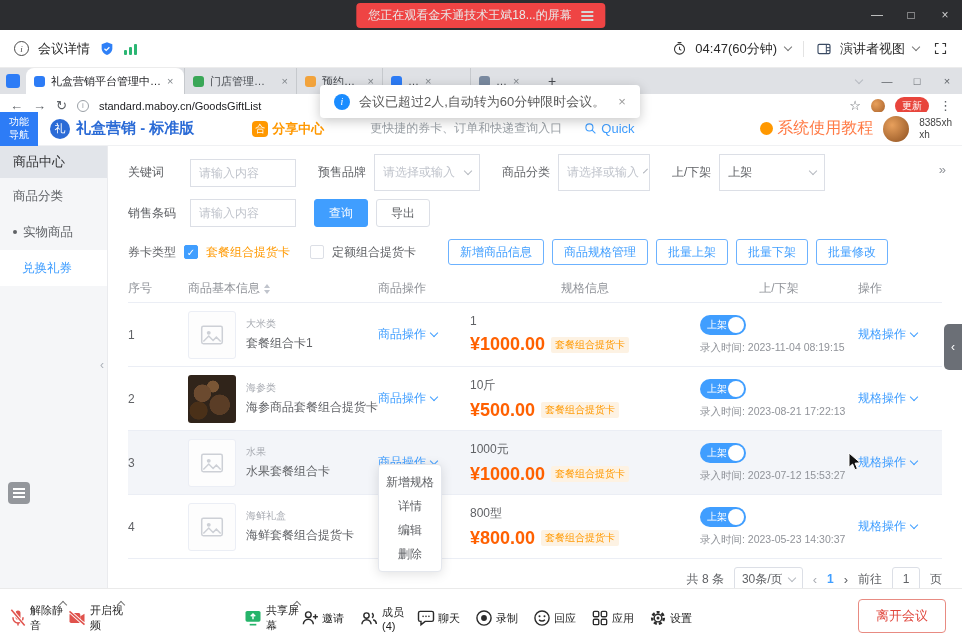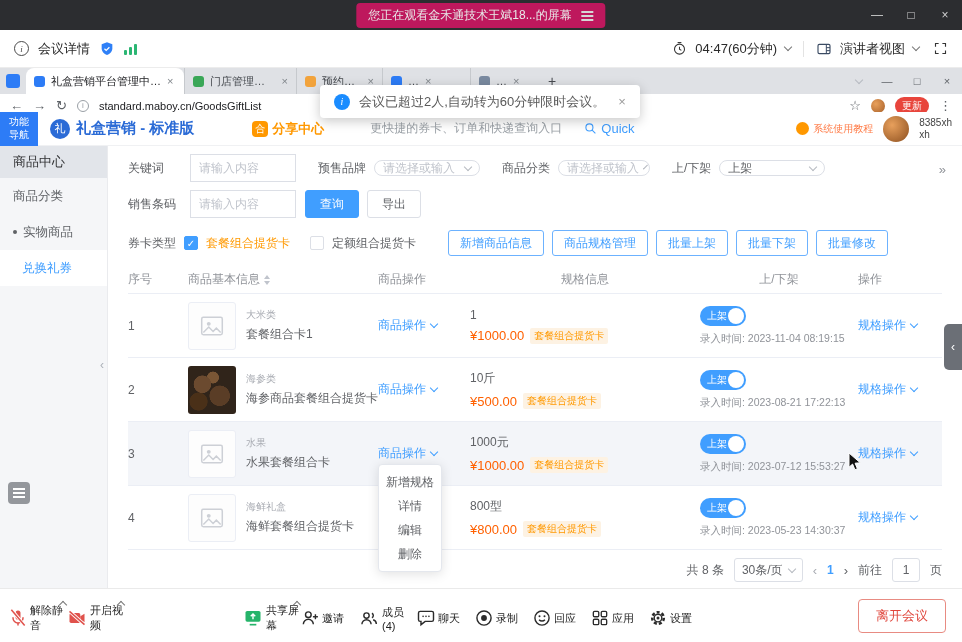--- a/index.html
+++ b/index.html
@@ -2,21 +2,21 @@
 <html><head>
 <meta charset="utf-8">
 <style>
   *{margin:0;padding:0;box-sizing:border-box}
   html,body{width:962px;height:642px;overflow:hidden}
   body{font-family:"Liberation Sans","DejaVu Sans",sans-serif;background:#fff;position:relative;font-size:12px;color:#333}
   .stage{position:absolute;inset:0;width:962px;height:642px}
 
   
   .title-bar{position:absolute;left:0;top:0;width:962px;height:30px;background:#2c2d30;display:flex;align-items:center;justify-content:flex-end}
-  .watch-banner{position:absolute;left:50%;transform:translateX(-50%);top:3px;height:25px;background:#be185d;color:#e9e9e9;font-size:12px;display:flex;align-items:center;gap:10px;padding:0 12px;border-radius:4px;white-space:nowrap}
+  .watch-banner{position:absolute;left:50%;transform:translateX(-50%);top:3px;height:25px;background:#ef4444;color:#e9e9e9;font-size:12px;display:flex;align-items:center;gap:10px;padding:0 12px;border-radius:4px;white-space:nowrap}
   .hamb{width:12px;height:10px;background:
     linear-gradient(#d6d6d6,#d6d6d6) 0 0/12px 2px no-repeat,
     linear-gradient(#d6d6d6,#d6d6d6) 0 4px/12px 2px no-repeat,
     linear-gradient(#d6d6d6,#d6d6d6) 0 8px/12px 2px no-repeat}
   .win-controls{display:flex;height:30px}
   .winbtn{width:34px;height:30px;line-height:30px;text-align:center;color:#cfcfcf;font-size:12px;cursor:default}
 
   
   .meet-bar{position:absolute;left:0;top:30px;width:962px;height:38px;background:#fff;border-bottom:1px solid #ececec;display:flex;align-items:center;padding:0 14px;gap:9px}
   .icirc{width:15px;height:15px;border:1.5px solid #4a4a4a;border-radius:50%;display:inline-flex;align-items:center;justify-content:center;font-size:9px;color:#4a4a4a;font-style:italic;font-family:"Liberation Serif",serif;flex:none}
@@ -61,21 +61,21 @@
   .nav-box{width:38px;height:34px;background:#2d7cf6;color:#fff;font-size:10px;line-height:1.25;display:flex;flex-direction:column;align-items:center;justify-content:center;flex:none}
   .brand-wrap{display:flex;align-items:center;gap:6px;margin-left:12px}
   .brand-badge{width:20px;height:20px;border-radius:50%;background:#2b6bd6;color:#fff;font-size:11px;display:flex;align-items:center;justify-content:center;flex:none}
   .brand{font-size:15px;font-weight:bold;color:#2b6bd6;white-space:nowrap}
   .share-wrap{display:flex;align-items:center;gap:4px;margin-left:58px}
   .share-badge{width:16px;height:16px;border-radius:4px;background:#ff9800;color:#fff;font-size:10px;display:flex;align-items:center;justify-content:center;flex:none}
   .share-label{color:#ff9800;font-weight:bold;font-size:13px;white-space:nowrap}
   .quick-hint{color:#9aa0a6;font-size:12px;margin-left:46px;white-space:nowrap}
   .quick-wrap{display:flex;align-items:center;gap:4px;margin-left:22px;color:#409eff;font-size:13px}
   .hdr-right{margin-left:auto;display:flex;align-items:center;gap:10px;padding-right:10px}
-  .tut-wrap{display:flex;align-items:center;gap:4px;color:#ff7a45;font-size:10px;white-space:nowrap}
+  .tut-wrap{display:flex;align-items:center;gap:4px;color:#ff7a45;font-size:16px;white-space:nowrap}
   .bulb{width:13px;height:13px;border-radius:50%;background:#ff9800;flex:none}
   .avatar{width:26px;height:26px;border-radius:50%;background:radial-gradient(circle at 35% 35%,#e8a05c,#8c4f1f);flex:none}
   .uname{display:flex;flex-direction:column;line-height:1.15;font-size:10px;color:#444}
 
   
   .sidebar{position:absolute;left:0;top:146px;width:108px;height:442px;background:#f5f6f8;border-right:1px solid #eaebee}
   .sb-header{height:32px;background:#e2e5ea;display:flex;align-items:center;padding-left:13px;font-size:13px;color:#303133}
   .sb-item{height:36px;display:flex;align-items:center;padding-left:13px;font-size:12.5px;color:#5f6266;gap:6px}
   .sb-item .dot{width:4px;height:4px;border-radius:50%;background:#5f6266;flex:none}
   .sb-item.active{background:#fff;color:#409eff;padding-left:22px}
@@ -85,21 +85,21 @@
     linear-gradient(#fff,#fff) 0 0/12px 2px no-repeat,
     linear-gradient(#fff,#fff) 0 4px/12px 2px no-repeat,
     linear-gradient(#fff,#fff) 0 8px/12px 2px no-repeat}
 
   
   .main{position:absolute;left:108px;top:146px;width:854px;height:442px;background:#fff;overflow:hidden}
   .filter-row{display:flex;align-items:center;gap:8px;padding:8px 20px 0;color:#606266}
   .flabel{width:54px;flex:none;font-size:12px}
   .inp{width:106px;height:28px;border:1px solid #dcdfe6;border-radius:0;padding:0 8px;font-size:12px;color:#606266;background:#fff;outline:none;font-family:inherit}
   .inp::placeholder{color:#c0c4cc}
-  .sel{height:16px;border:1px solid #dcdfe6;border-radius:13px;padding:0 8px;display:flex;align-items:center;justify-content:space-between;background:#fff;gap:6px}
+  .sel{height:37px;border:1px solid #dcdfe6;border-radius:0;padding:0 8px;display:flex;align-items:center;justify-content:space-between;background:#fff;gap:6px}
   .sel .ph{font-size:12px;color:#c0c4cc;white-space:nowrap}
   .sel .val{font-size:12px;color:#606266;white-space:nowrap}
   .w105{width:106px}.w95{width:92px}
   .lbl2{margin-left:14px;flex:none;font-size:12px}
   .collapse{position:absolute;right:16px;top:16px;color:#909399;font-size:13px}
   .btn{height:28px;padding:0 14px;border-radius:3px;font-size:12px;border:1px solid #dcdfe6;background:#fff;color:#606266;font-family:inherit}
   .btn.primary{background:#409eff;border-color:#409eff;color:#fff}
   .btn.outline{height:26px;border-color:#6cb2ff;color:#409eff;padding:0 11px}
   .tool-row{display:flex;align-items:center;gap:8px;padding:12px 20px 0;color:#606266}
   .cb{width:14px;height:14px;border:1px solid #dcdfe6;border-radius:2px;background:#fff;display:inline-flex;align-items:center;justify-content:center;flex:none}
@@ -128,21 +128,21 @@
   .img-photo{width:48px;height:48px;border-radius:3px;flex:none;background:#30241a;background-image:
     radial-gradient(circle at 30% 38%,#6b4a2f 0 19%,transparent 20%),
     radial-gradient(circle at 66% 62%,#5a3d26 0 23%,transparent 24%),
     radial-gradient(circle at 52% 24%,#7a5635 0 13%,transparent 14%),
     radial-gradient(circle at 22% 74%,#4a3018 0 17%,transparent 18%)}
   .nm{display:flex;flex-direction:column;gap:4px;min-width:0}
   .nm .cat{font-size:10px;color:#a8abb2;white-space:nowrap}
   .nm .name{font-size:12px;color:#606266;white-space:nowrap;overflow:hidden;text-overflow:ellipsis}
   .blink{color:#409eff;display:inline-flex;align-items:center;gap:5px;font-size:12px;white-space:nowrap}
   .priceline{display:flex;align-items:center}
-  .price{font-size:13px;font-weight:normal;color:#ff6000}
+  .price{font-size:18px;font-weight:bold;color:#ff6000}
   .tag{font-size:10px;color:#ff9900;background:#fdf2e3;border-radius:2px;padding:1px 4px;margin-left:6px;white-space:nowrap}
   .switch{position:relative;width:46px;height:20px;border-radius:10px;background:#409eff;display:inline-block;flex:none}
   .switch em{position:absolute;left:7px;top:4px;font-size:10px;color:#fff;font-style:normal;line-height:12px}
   .switch .knob{position:absolute;right:2px;top:2px;width:16px;height:16px;border-radius:50%;background:#fff}
   .time{font-size:10.5px;color:#909399;white-space:nowrap}
 
   
   .ddmenu{position:absolute;left:270px;top:318px;width:64px;background:#fff;border:1px solid #e4e7ed;border-radius:4px;box-shadow:0 2px 12px rgba(0,0,0,.12);padding:5px 0;z-index:30}
   .dditem{height:24px;line-height:24px;text-align:center;font-size:12px;color:#606266}
 
@@ -354,21 +354,21 @@
       <span class="lbl2">上/下架</span>
       <div class="sel w105">
         <span class="val">上架</span>
         <span class="chev down gray"></span>
       </div>
     </div>
 
     <div class="filter-row">
       <span class="flabel">销售条码</span>
       <input class="inp" placeholder="请输入内容" style="">
-      <button class="btn primary" style="margin-left:1px">查询</button>
+      <button class="btn primary" style="margin-left:10px">查询</button>
       <button class="btn">导出</button>
     </div>
 
     <div class="tool-row">
       <span>券卡类型</span>
       <span class="cb checked">
           <span>✓</span>
         </span>
       <span class="cb-label orange">套餐组合提货卡</span>
       <span class="cb" style="margin-left:12px"></span>

